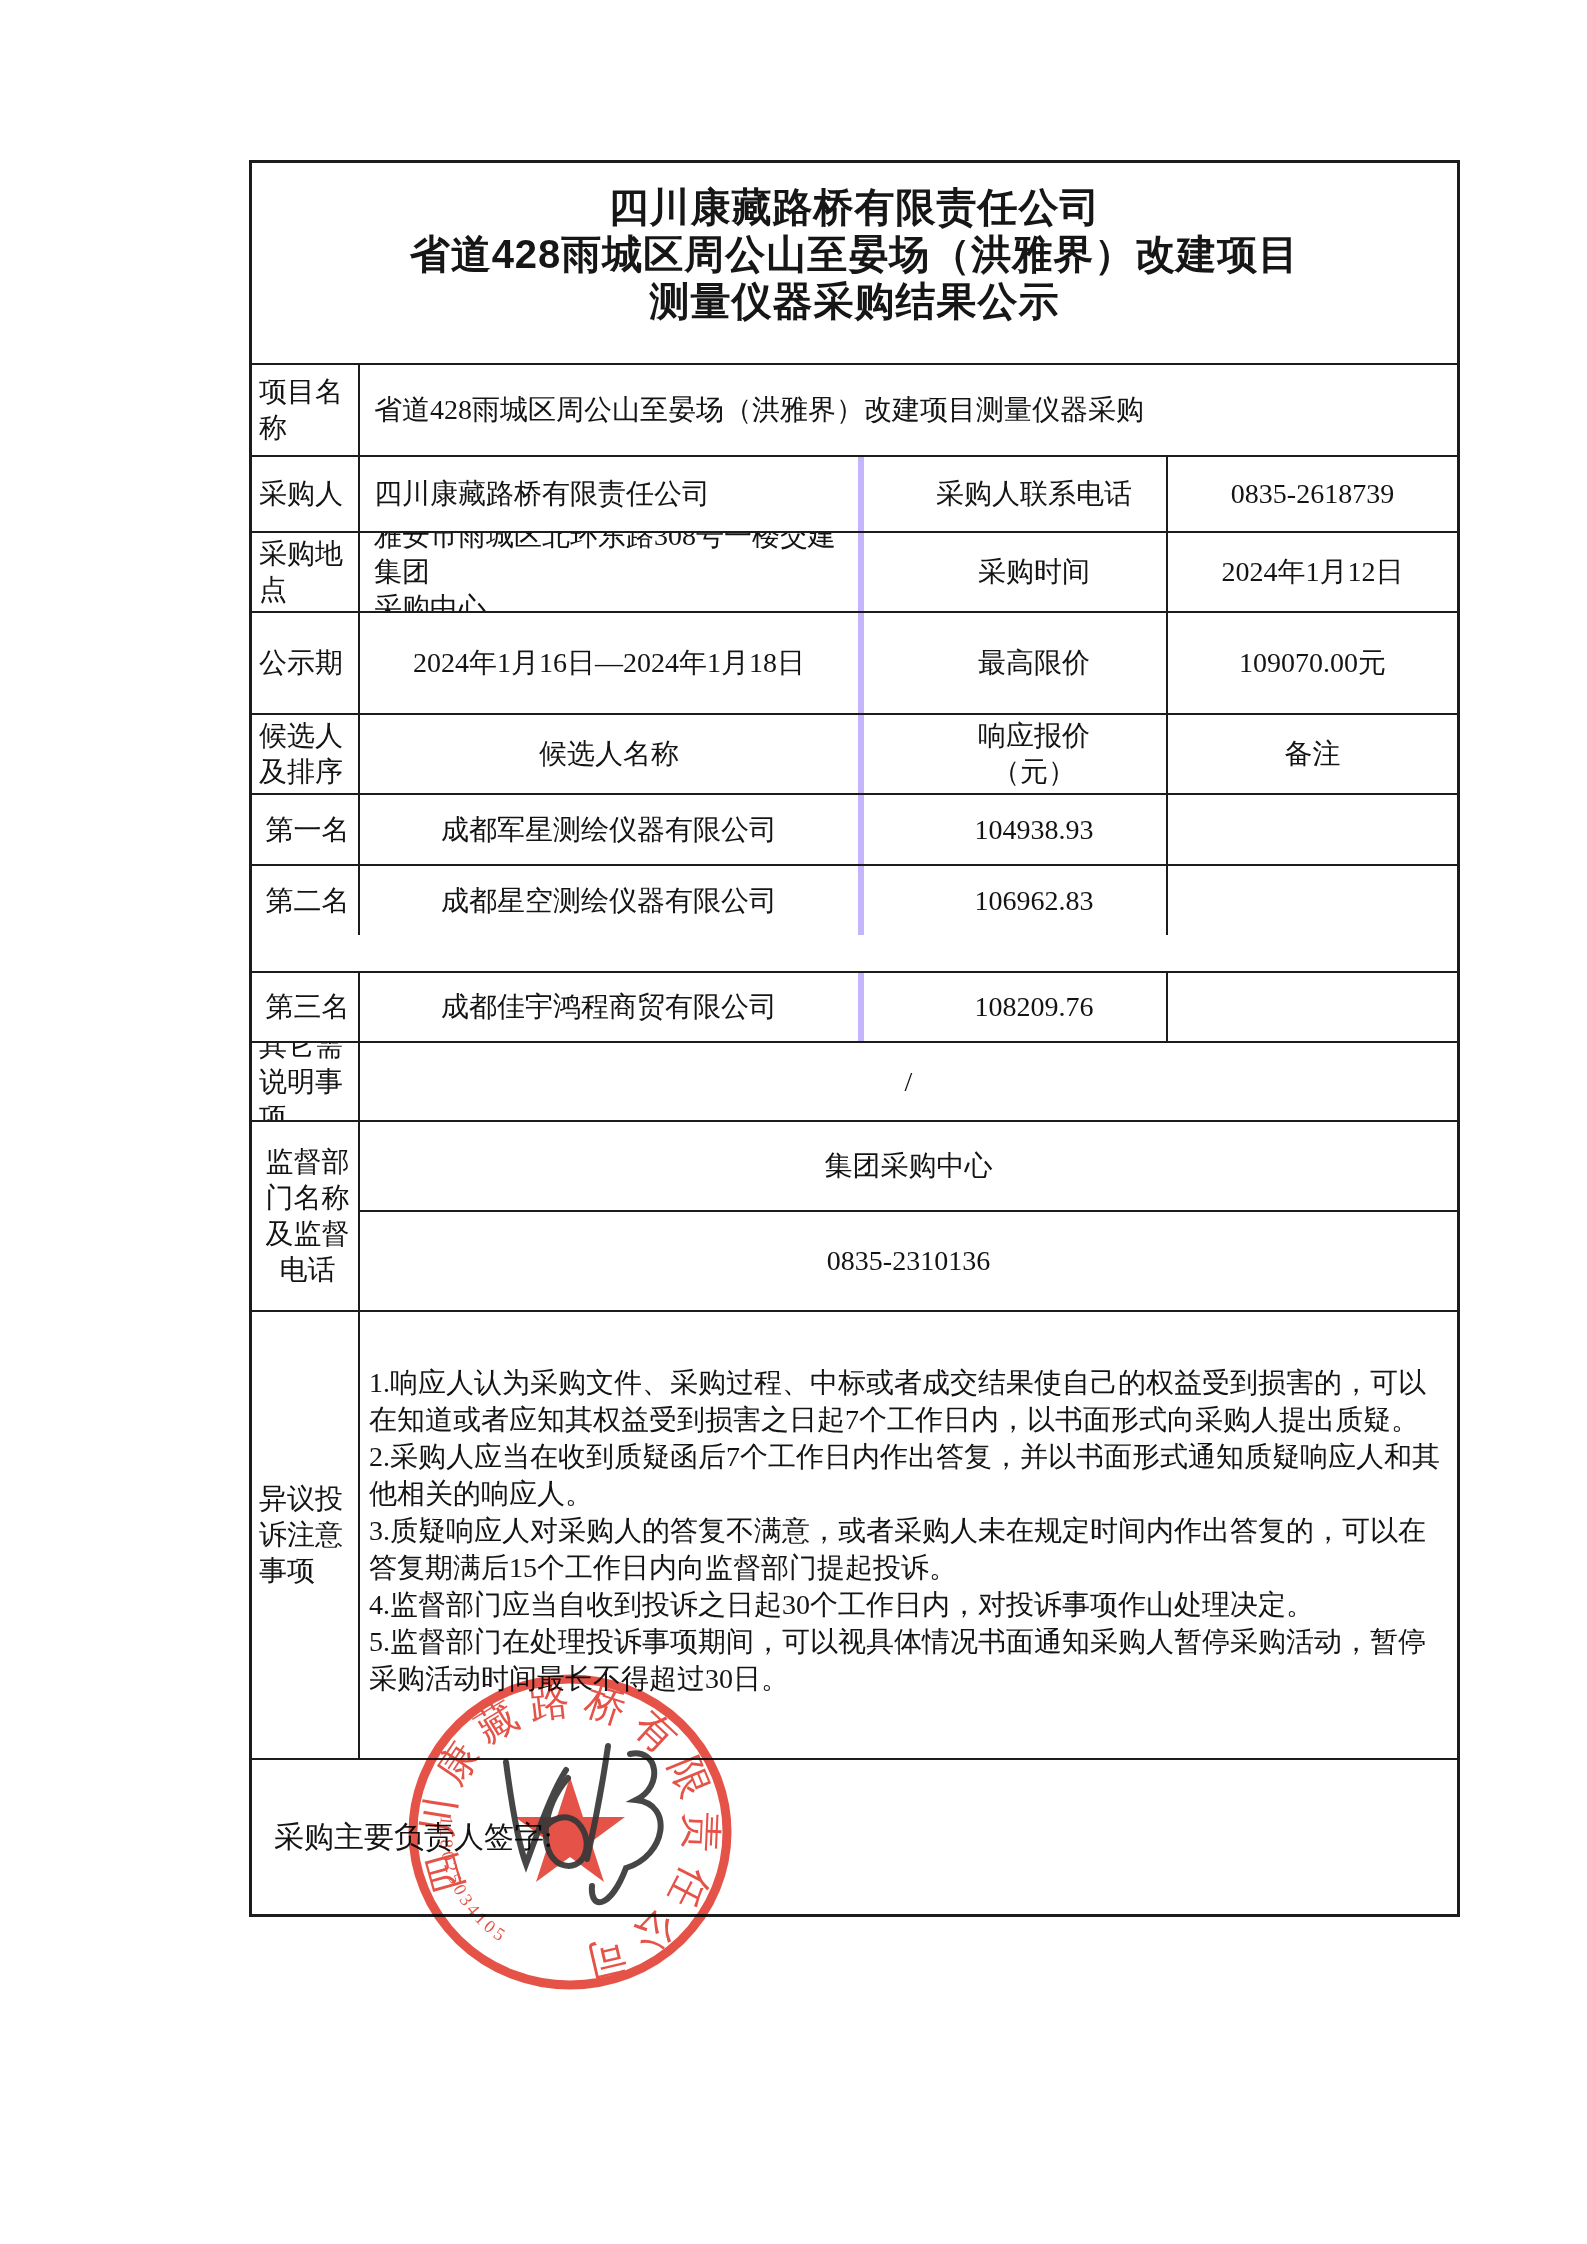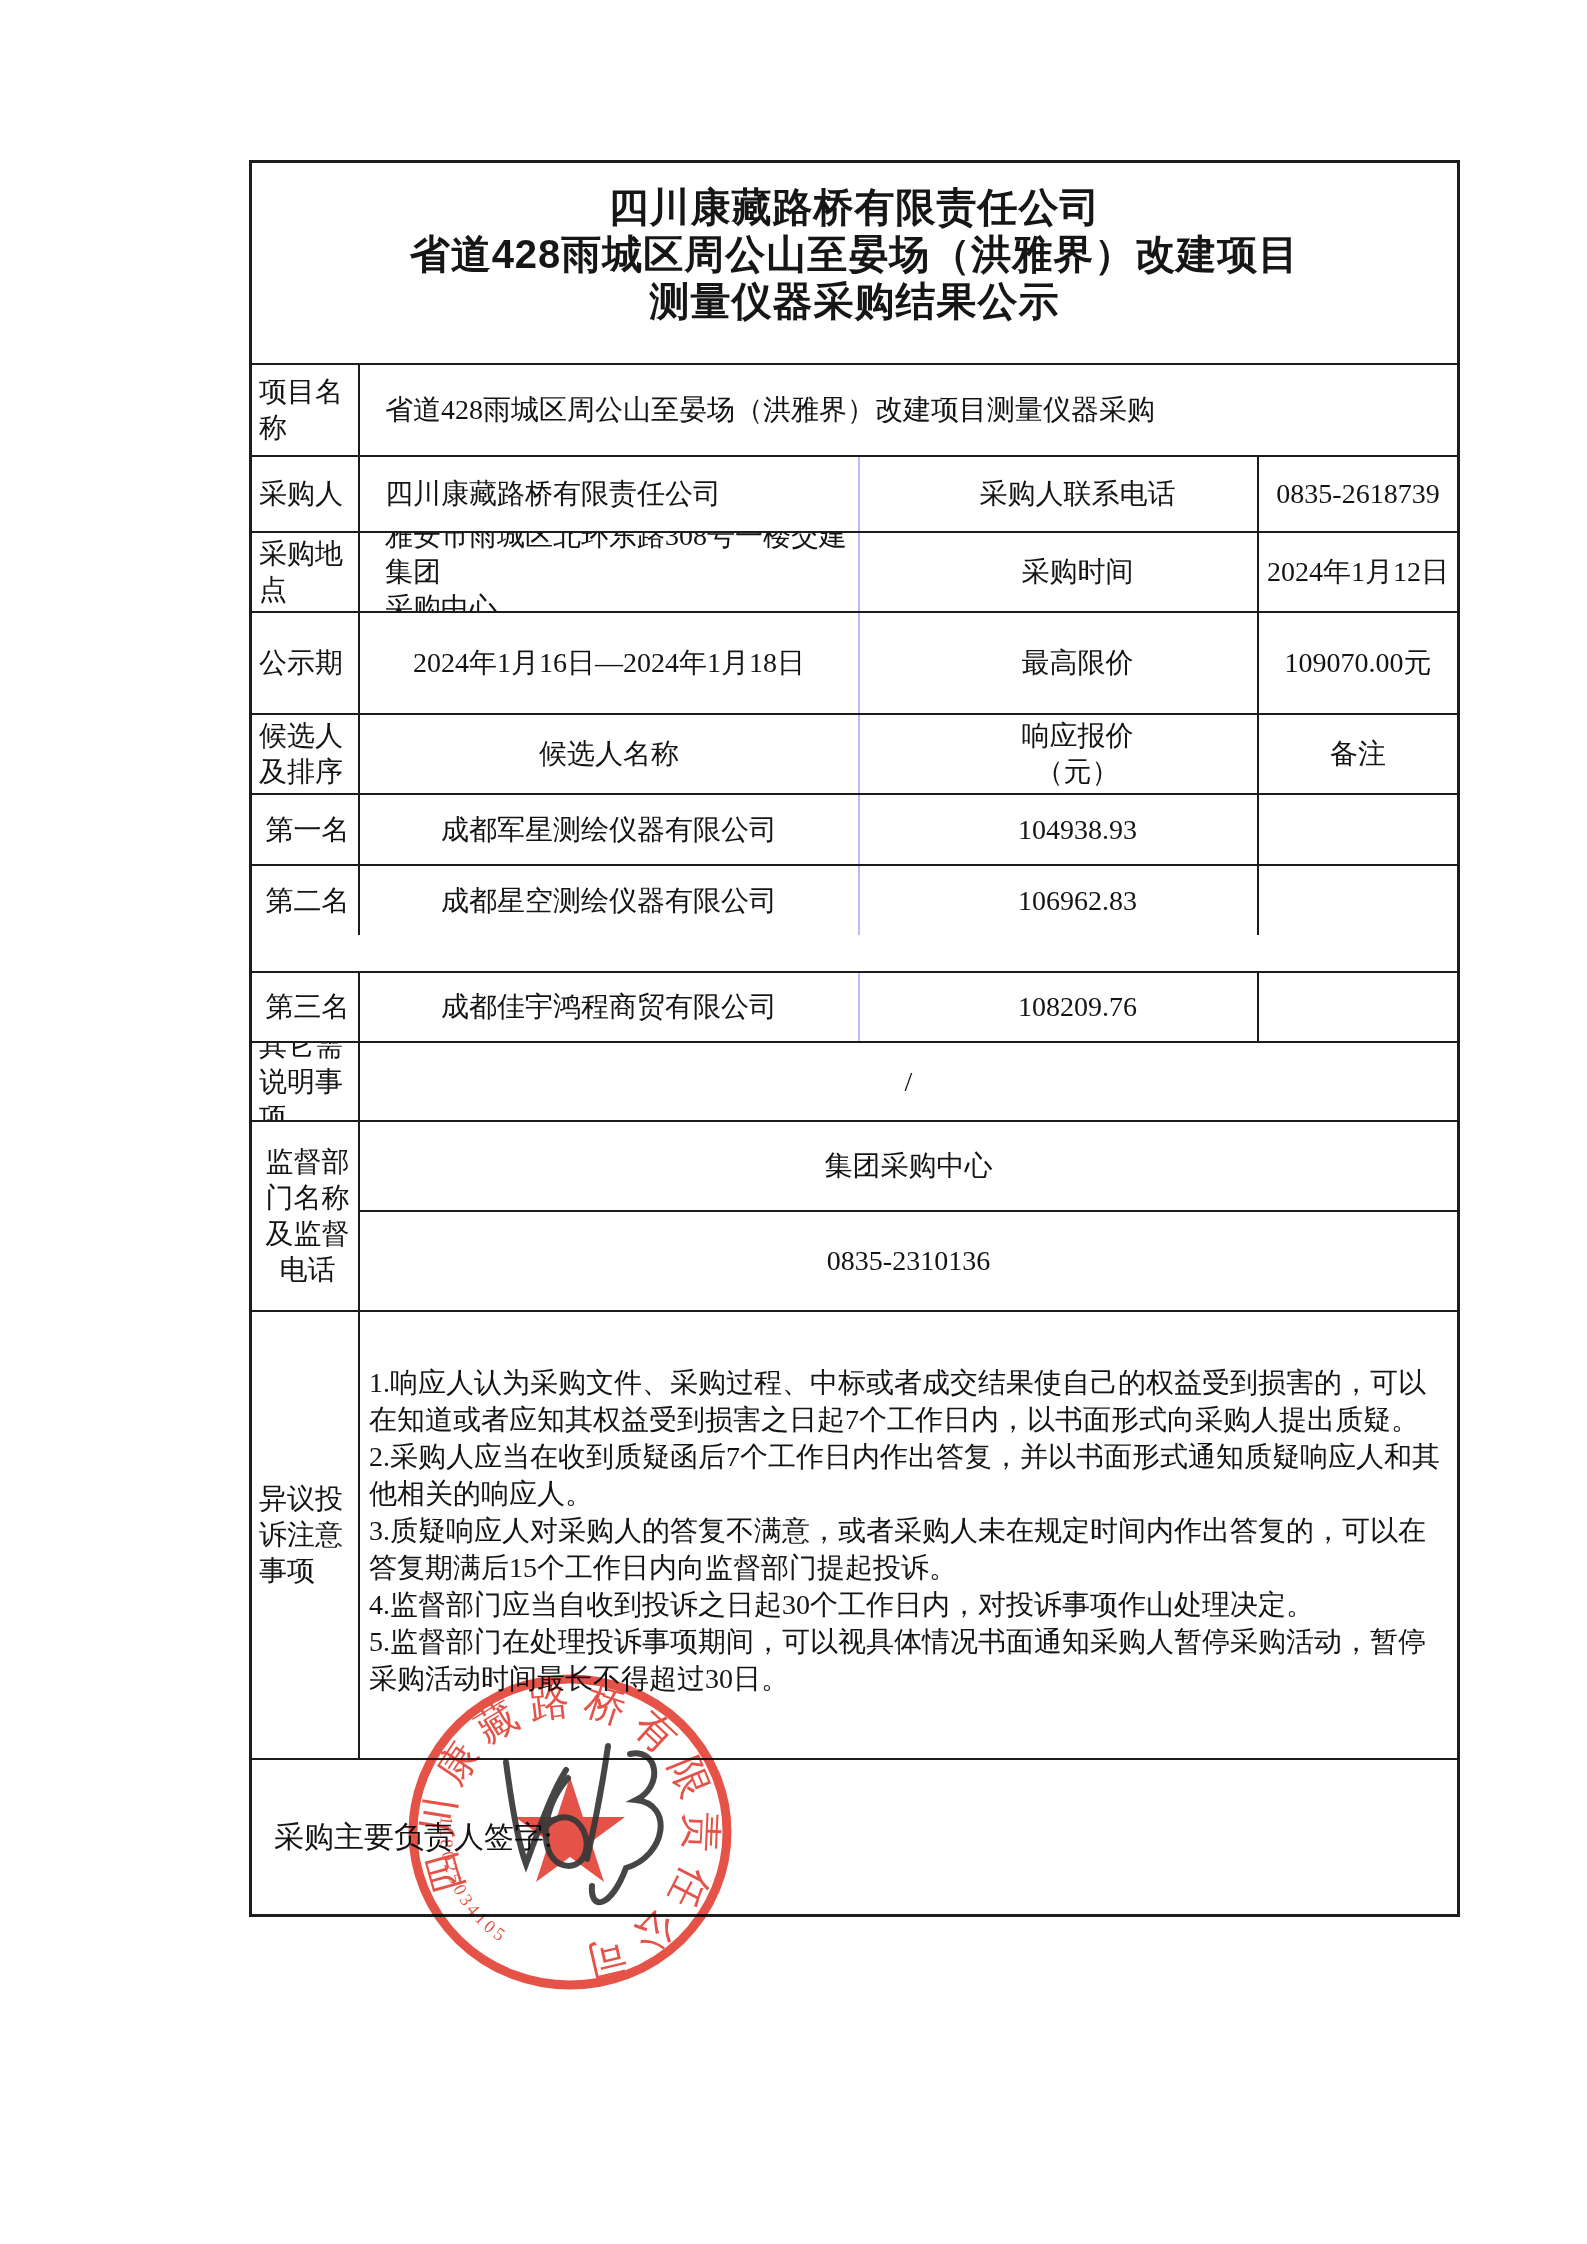--- a/index.html
+++ b/index.html
@@ -22,24 +22,24 @@
     font-size:40px; font-weight:bold; line-height:47px; letter-spacing:1px;
     text-align:center; color:#161616;
   }
   .row{ display:flex; border-top:2px solid #1c1c1c; align-items:stretch; }
   .cell{
     display:flex; align-items:center; white-space:pre-line;
     font-size:28px; line-height:36px; overflow:hidden;
   }
   .c1{ width:106px; padding:4px 2px 4px 7px; }
   .c2{ width:500px; border-left:2px solid #1c1c1c; }
-  .c3{ width:399px; border-left:2px solid #c4b5fd; justify-content:center; text-align:center;padding-left:38px; }
+  .c3{ width:308px; border-left:6px solid #c4b5fd; justify-content:center; text-align:center;padding-left:38px; }
   .c4{ flex:1; border-left:2px solid #1c1c1c; justify-content:center; text-align:center; }
   .cmerge{ flex:1; border-left:2px solid #1c1c1c; }
-  .pad-l{ padding-left:25px; padding-right:8px; }
+  .pad-l{ padding-left:14px; padding-right:8px; }
   .center{ justify-content:center; text-align:center; }
   .r1{ height:92px; } .r2{ height:76px; } .r3{ height:80px; } .r4{ height:102px; }
   .r5{ height:80px; } .r6{ height:71px; } .r7{ height:71px; } .r8{ height:70px;margin-top:36px; }
   .r9{ height:79px; } .r10{ height:190px; } .r11{ height:448px; } .r12{ height:156px; }
   .stack{ flex:1; border-left:2px solid #1c1c1c; display:flex; flex-direction:column; white-space:pre-line; }
   .sub{ display:flex; align-items:center; justify-content:center; text-align:center; font-size:28px; }
   .sub-top{ height:88px; }
   .sub-bot{ flex:1; border-top:2px solid #1c1c1c; }
   .notice-text{
     font-size:28px; line-height:37px; padding:10px 10px 20px 9px;

